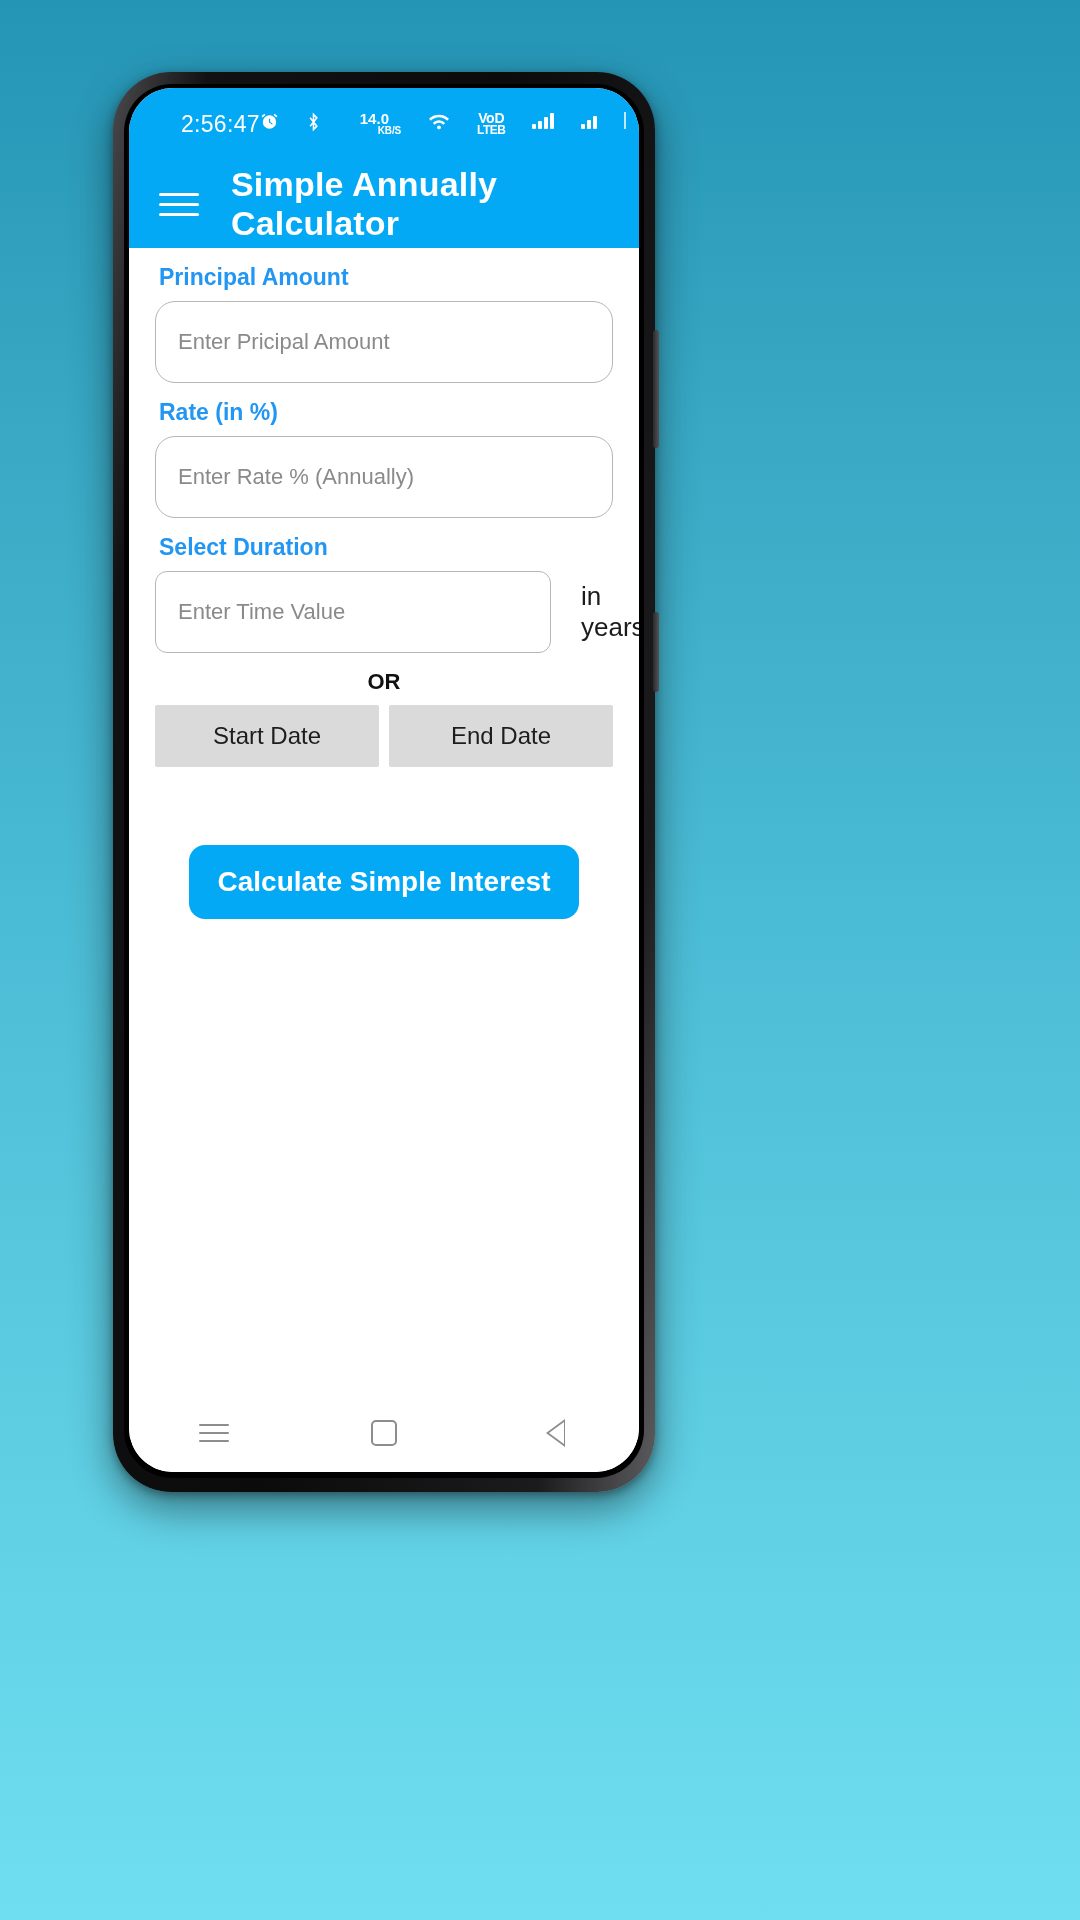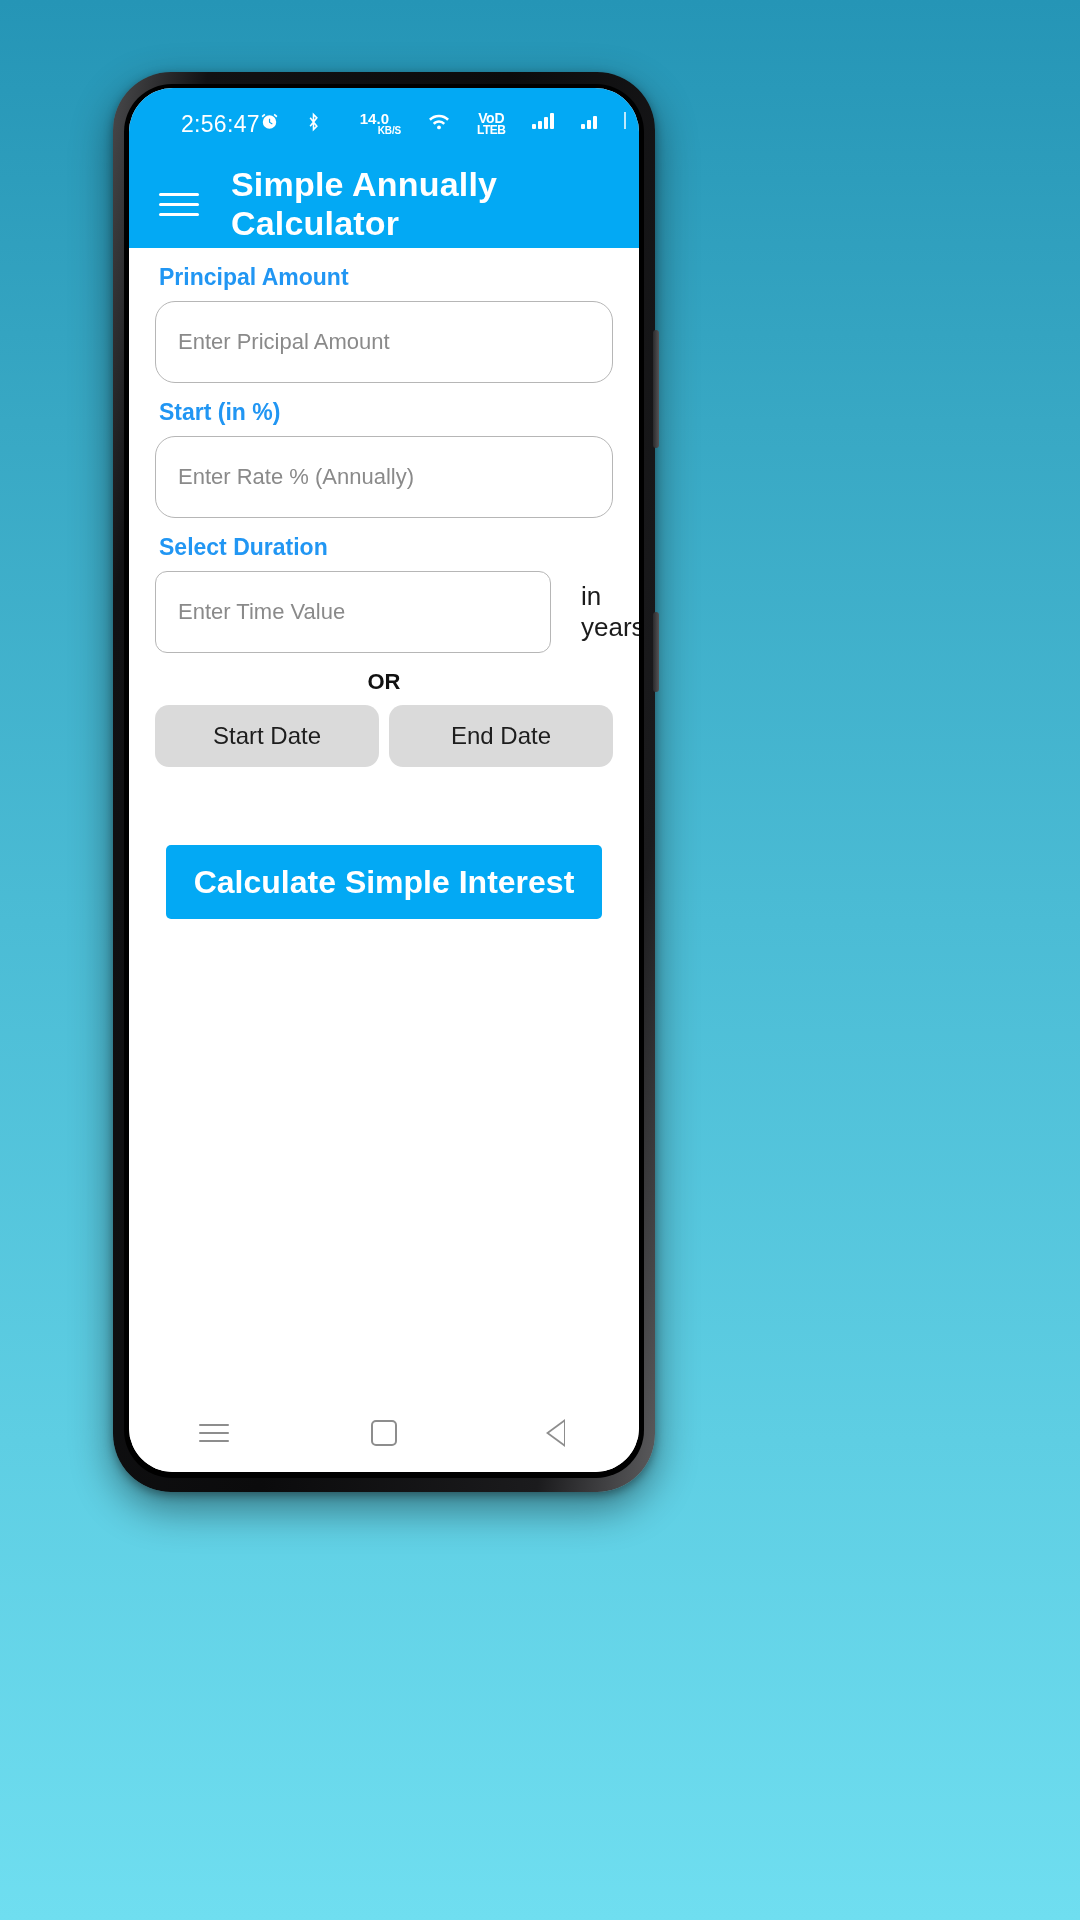--- a/index.html
+++ b/index.html
@@ -153,31 +153,31 @@
   }
   #unit-dropdown-value { font-size:26px; color:#1b1b1b; }
 
   #or-label {
     text-align:center; font-size:22px; font-weight:bold;
     color:#111; margin:2px 0 10px 0;
   }
   #date-row { display:flex; gap:10px; }
   .date-button {
     flex:1 1 0; height:62px;
-    background:#dadada; border:none; border-radius:14px;
+    background:#dadada; border:none; border-radius:2px;
     font-size:24px; color:#1d1d1d;
     font-family:"Liberation Sans", sans-serif;
     cursor:pointer;
   }
   #calc-wrap { display:flex; justify-content:center; margin-top:78px; }
   #calculate-button {
     background:#03a9f4; color:#fff;
-    border:none; border-radius:5px;
+    border:none; border-radius:16px;
     padding:0 28px; height:74px;
-    font-size:32px; font-weight:bold;
+    font-size:28px; font-weight:bold;
     font-family:"Liberation Sans", sans-serif;
     cursor:pointer;
   }
 
   
   #nav-bar {
     height:78px; background:#fff;
     display:flex; align-items:center; justify-content:space-around;
     flex:0 0 auto;
   }
@@ -287,21 +287,21 @@
         <div id="app-title">Simple Annually Calculator</div>
       </div>
 
       <div id="app-content">
 
         <div class="field-label">Principal Amount</div>
         <div class="text-input">
           <span class="ph">Enter Pricipal Amount</span>
         </div>
 
-        <div class="field-label">Start (in %)</div>
+        <div class="field-label">Rate (in %)</div>
         <div class="text-input">
           <span class="ph">Enter Rate % (Annually)</span>
         </div>
 
         <div class="field-label">Select Duration</div>
         <div id="duration-row">
           <div id="time-value-input">
             <span class="ph">Enter Time Value</span>
           </div>
           <div id="unit-dropdown">

